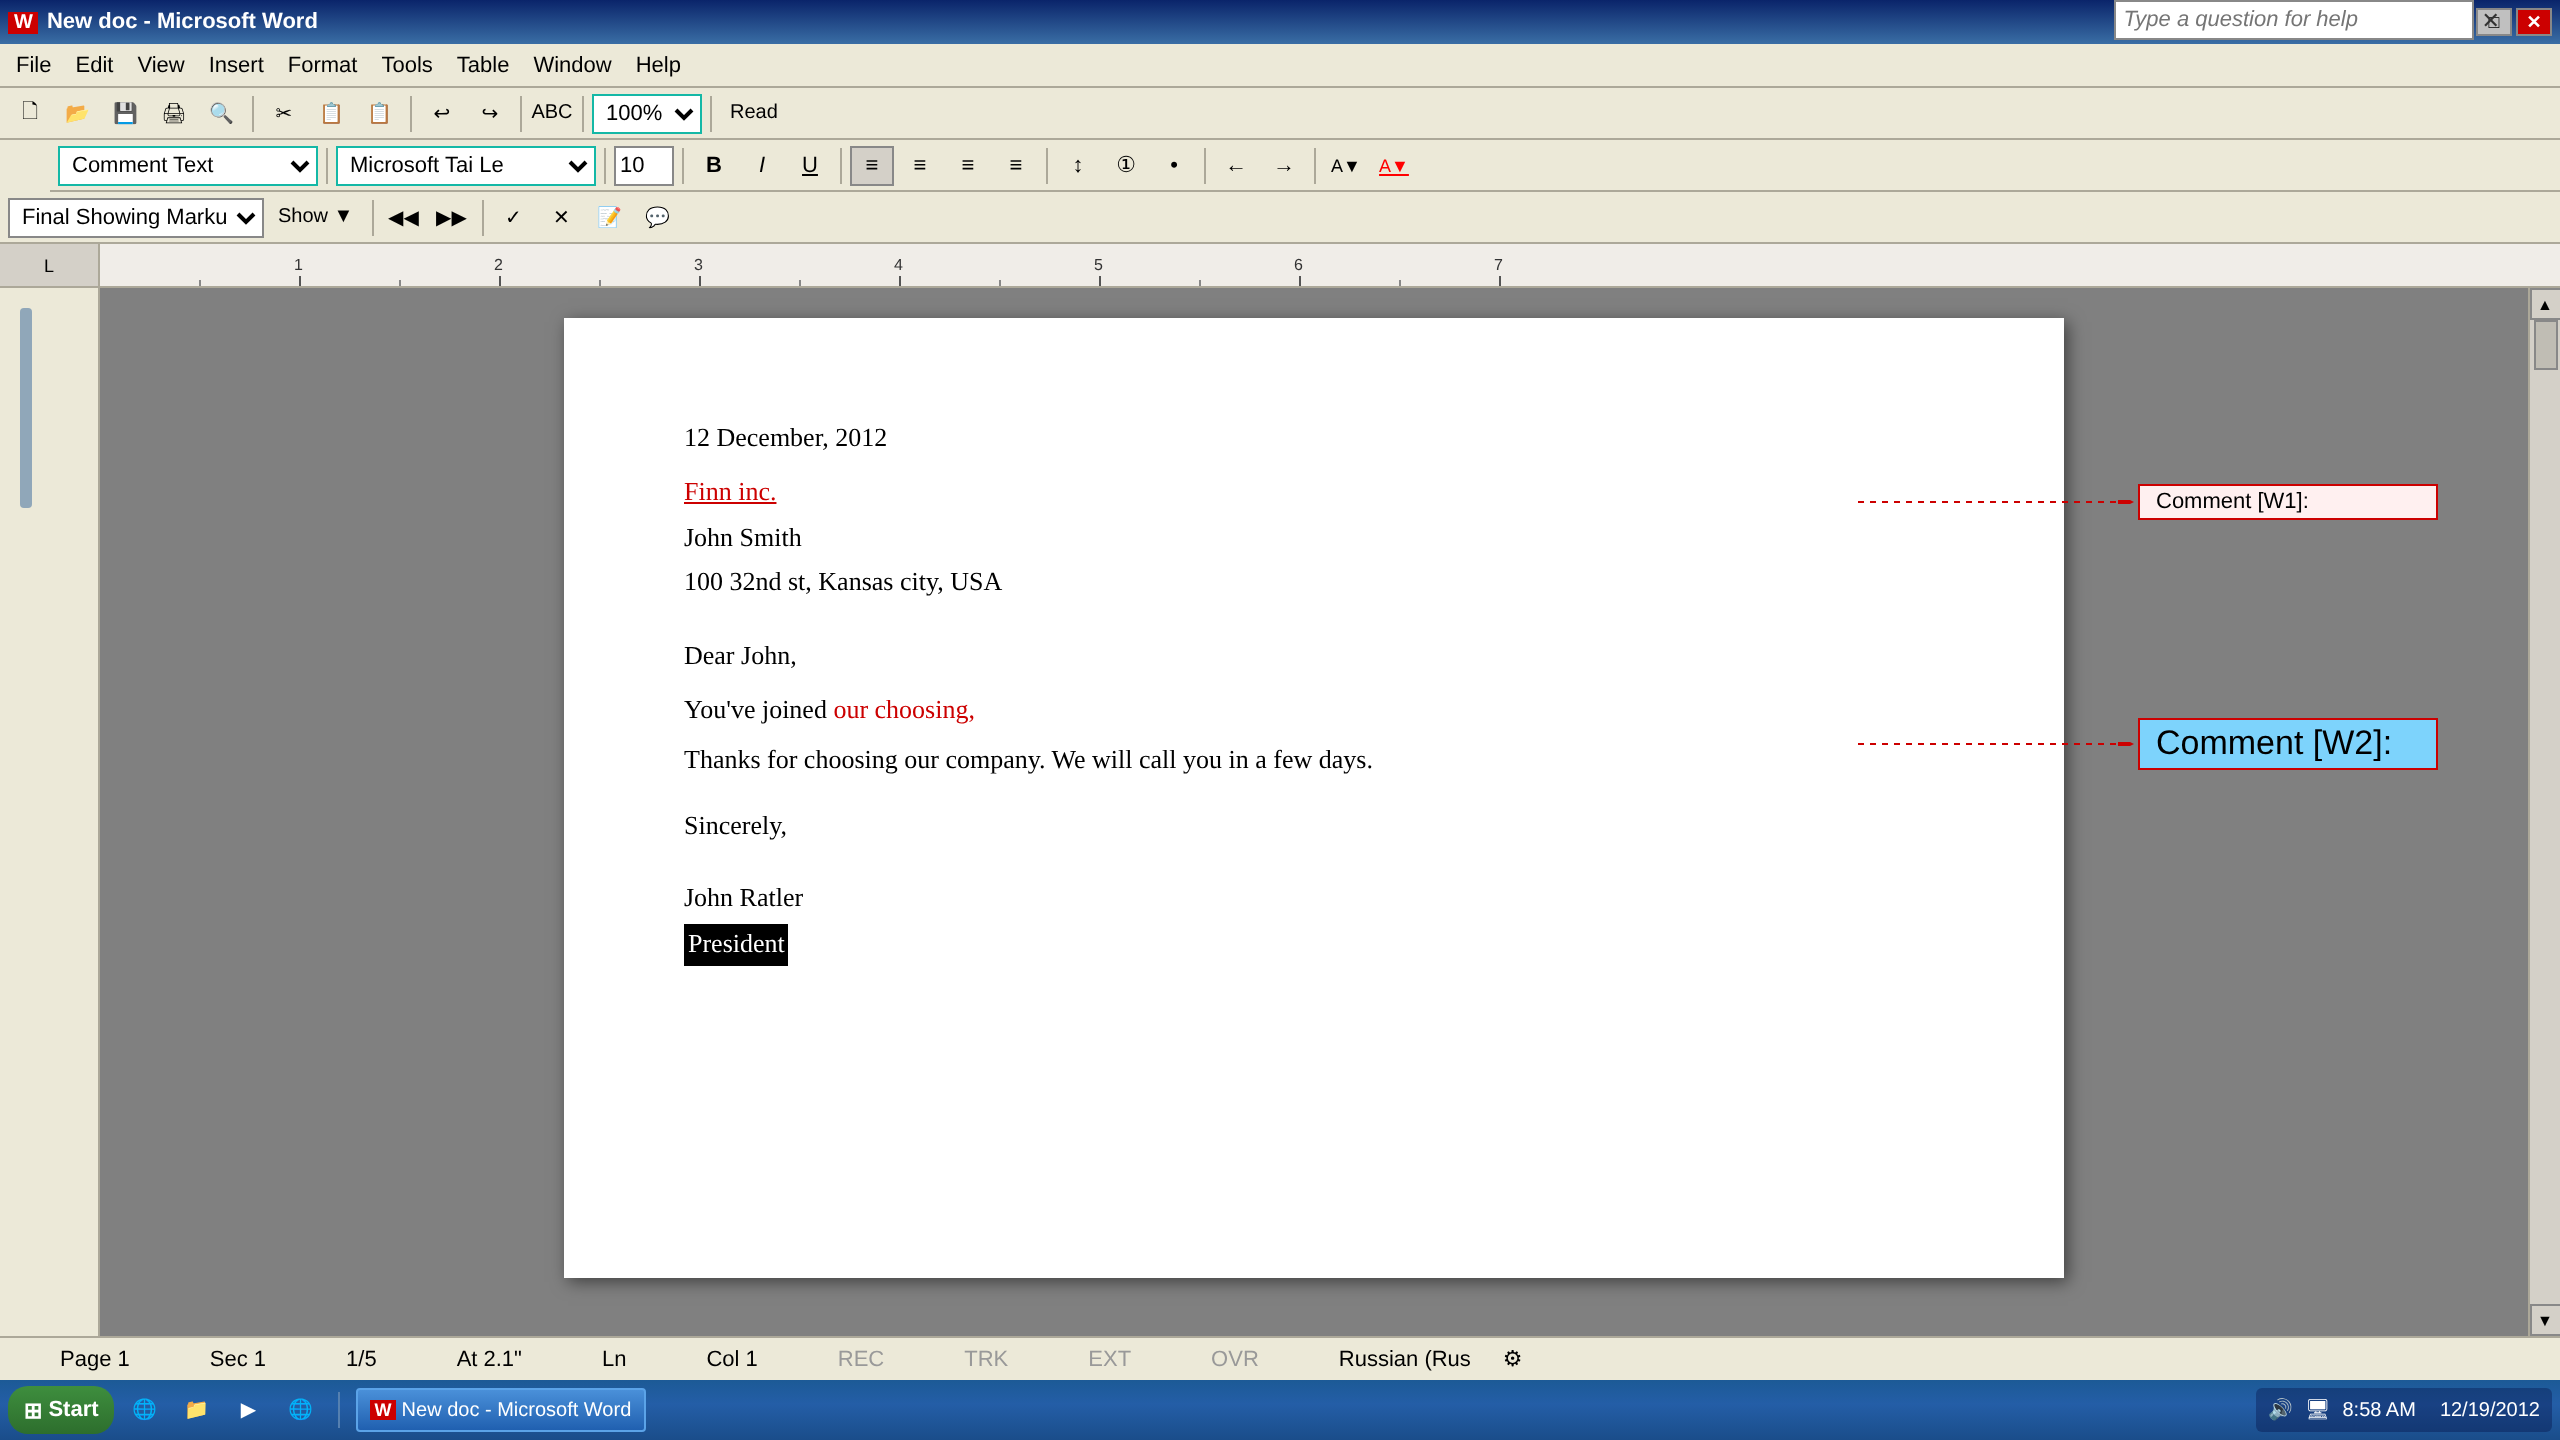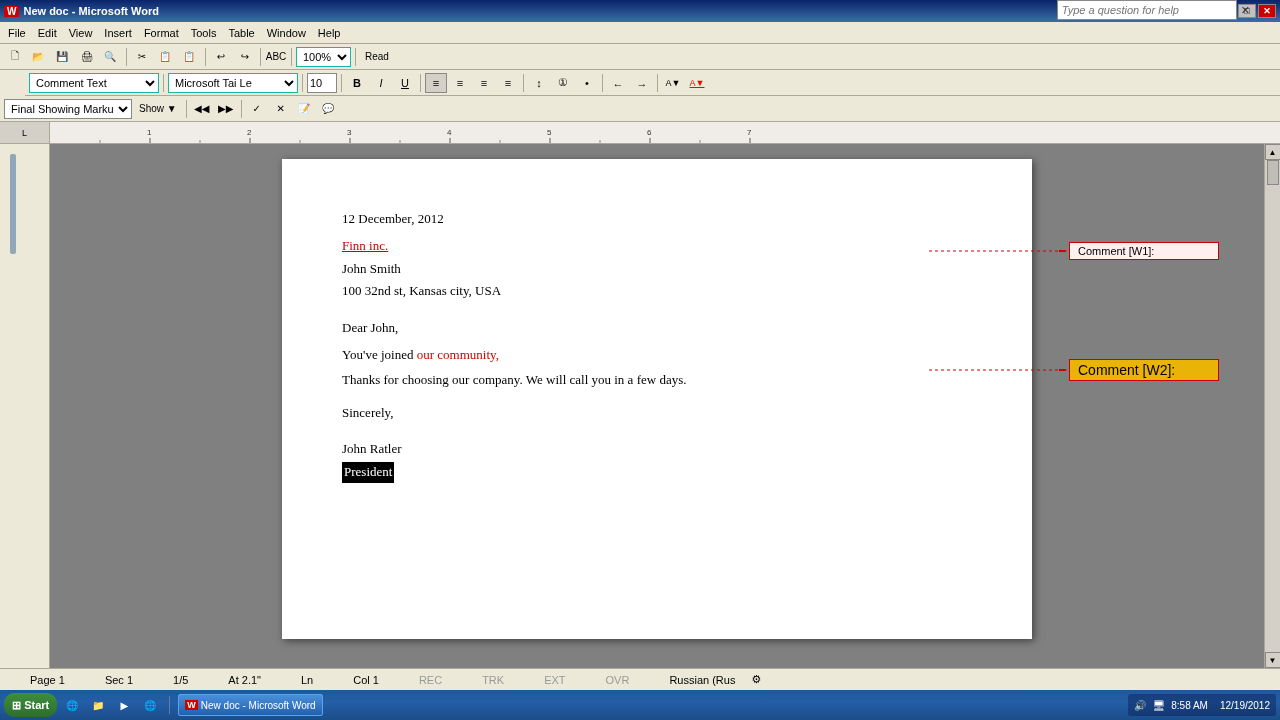--- a/index.html
+++ b/index.html
@@ -477,21 +477,21 @@
           <p class="letter-company">
             <span>Finn inc.</span>
           </p>
 
           <p class="letter-name">John Smith</p>
           <p class="letter-address">100 32nd st, Kansas city, USA</p>
 
           <p class="letter-salutation">Dear John,</p>
 
           <p class="letter-body-line">
-            <span>You'</span><span>ve joined </span><span style="color:#cc0000;">our community,</span>
+            <span>You'</span><span>ve joined </span><span style="color:#cc0000;">our choosing,</span>
           </p>
 
           <p style="margin-bottom: 12px;">Thanks for choosing our company. We will call you in a few days.</p>
 
           <p class="letter-closing">Sincerely,</p>
 
           <p class="letter-signatory">John Ratler</p>
           <p>
             <span style="background:black; color:white; display:inline-block; padding:0 2px;">President </span>
           </p>
@@ -508,21 +508,21 @@
         <div style="border:1px solid #cc0000; background:#fff0f0; padding:2px 8px; font-size:11px; font-family:Arial,sans-serif; white-space:nowrap; min-width:150px;">
           <span>Comment [W1]:</span>
         </div>
       </div>
 
       <div style="position:absolute; top:200px; left:752px; display:flex; align-items:center;">
         <svg width="140" height="2" style="display:block;">
           <line x1="0" y1="1" x2="138" y2="1" stroke="#cc0000" stroke-width="1" stroke-dasharray="3,3"></line>
           <polygon points="138,1 130,-3 130,5" fill="#cc0000"></polygon>
         </svg>
-        <div style="border:1px solid #cc0000; background:#eab308; padding:2px 8px; font-size:14px; font-family:Arial,sans-serif; white-space:nowrap; min-width:150px;">
+        <div style="border:1px solid #cc0000; background:#7dd3fc; padding:2px 8px; font-size:17px; font-family:Arial,sans-serif; white-space:nowrap; min-width:150px;">
           <span>Comment [W2]:</span>
         </div>
       </div>
 
     </div>
   </div>
 
   <div id="right-scrollbar" style="width:16px; background:#d4d0c8; border-left:1px solid #aca899; display:flex; flex-direction:column; align-items:center;">
     <div class="scroll-btn">▲</div>
     <div class="scroll-track" style="flex:1; width:14px; background:#d4d0c8; position:relative;">

